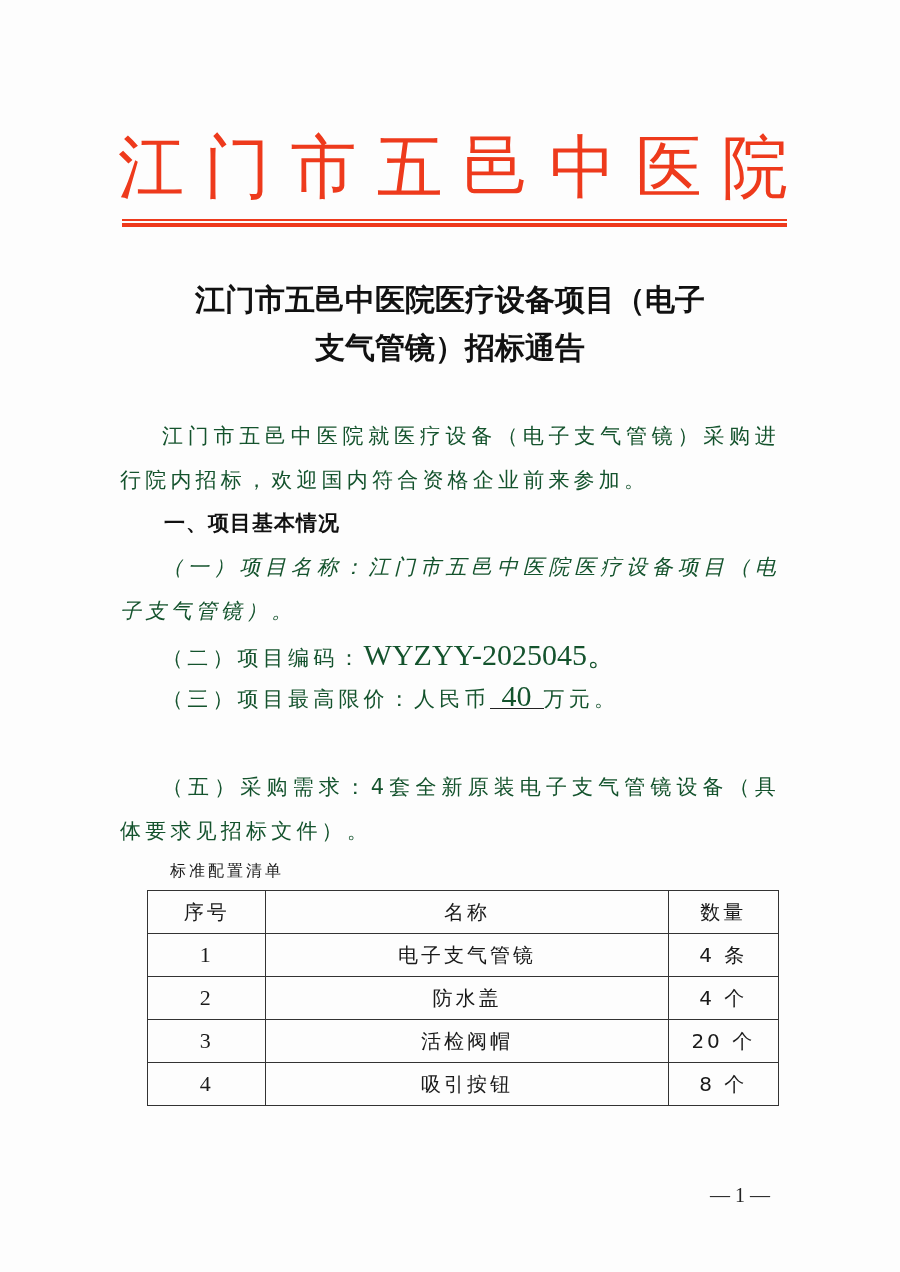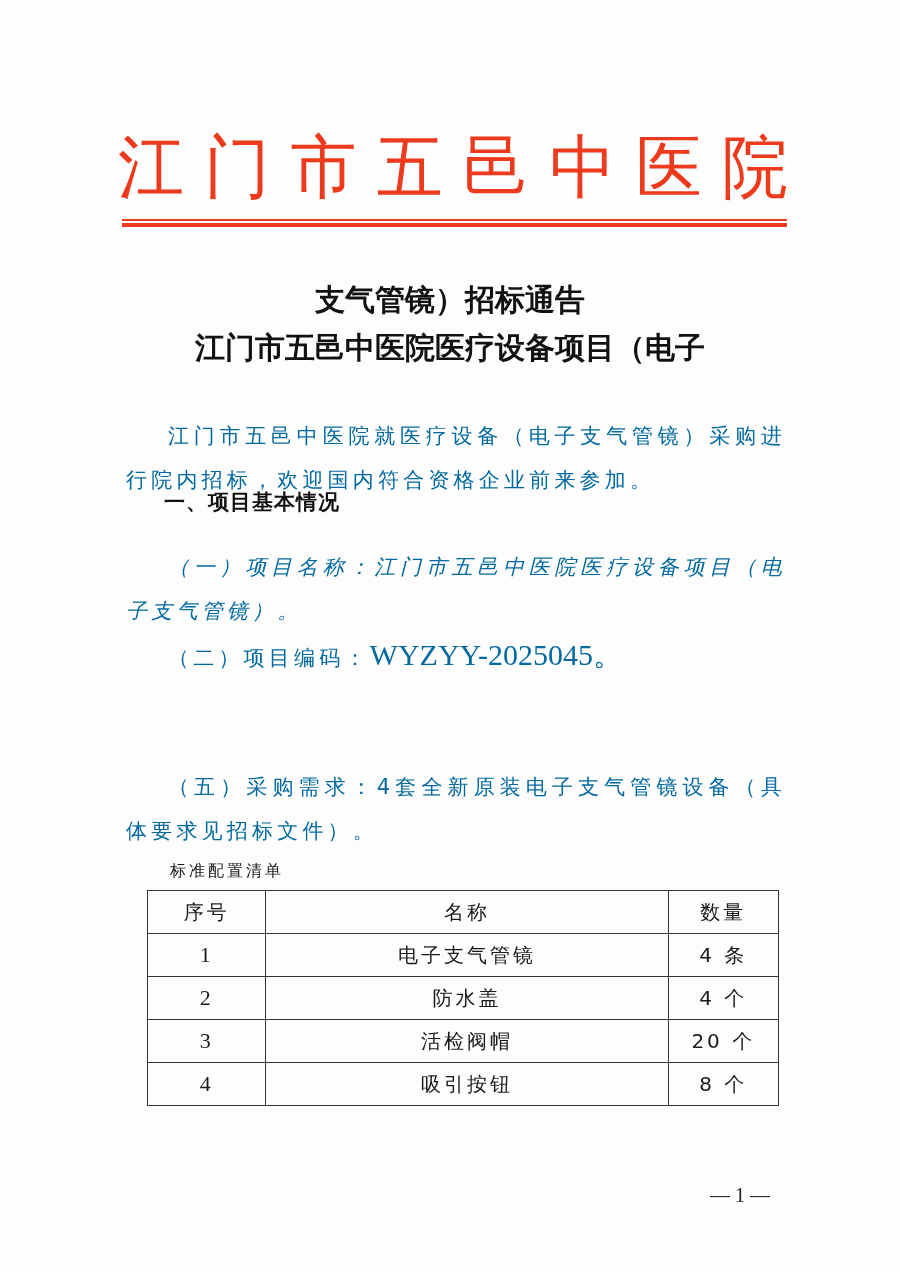--- a/index.html
+++ b/index.html
@@ -66,27 +66,27 @@
     text-align: center;
     font-family: "DejaVu Serif", "Liberation Serif", serif;
     font-weight: bold;
     font-size: 30px;
     line-height: 48px;
     color: #111;
   }
   
   .para {
     position: absolute;
-    left: 126px;
+    left: 120px;
     width: 660px;
     font-family: "DejaVu Sans", "Liberation Sans", sans-serif;
     font-size: 21px;
     line-height: 44px;
     letter-spacing: 4.2px;
-    color: #0369a1;
+    color: #14532d;
     text-align: justify;
   }
   .indent { text-indent: 42px; }
   .heading {
     position: absolute;
     left: 164px;
     font-family: "DejaVu Sans", "Liberation Sans", sans-serif;
     font-weight: bold;
     font-size: 21px;
     line-height: 44px;
@@ -164,36 +164,39 @@
     <span>五</span>
     <span>邑</span>
     <span>中</span>
     <span>医</span>
     <span>院</span>
   </div>
   <div class="rule-thin"></div>
   <div class="rule-thick"></div>
 
   <div class="doc-title">
+    <div>江门市五邑中医院医疗设备项目（电子</div>
     <div>支气管镜）招标通告</div>
-    <div>江门市五邑中医院医疗设备项目（电子</div>
   </div>
 
   <div class="para indent" style="top:414px;">江门市五邑中医院就医疗设备（电子支气管镜）采购进行院内招标，欢迎国内符合资格企业前来参加。</div>
 
-  <div class="heading" style="top:480px;">一、项目基本情况</div>
+  <div class="heading" style="top:501px;">一、项目基本情况</div>
 
   <div class="para indent" style="top:545px;font-style:italic;">
     <span>（一）项目名称：</span><span>江门市五邑中医院医疗设备项目（电子支气管镜）。</span>
   </div>
 
   <div class="para indent" style="top:633px;">
     <span>（二）项目编码：</span><span class="latin">WYZYY-2025045。</span>
   </div>
 
+  <div class="para indent" style="top:677px;">
+    <span>（三）项目最高限价：</span><span>人民币</span><span class="underline-val latin">40</span><span>万元。</span>
+  </div>
 
 
   <div class="para indent" style="top:765px;">
     <span>（五）采购需求：</span><span>4套全新原装电子支气管镜设备（具体要求见招标文件）。</span>
   </div>
 
   <div class="table-caption">标准配置清单</div>
 
   <table class="config">
     <tbody>

